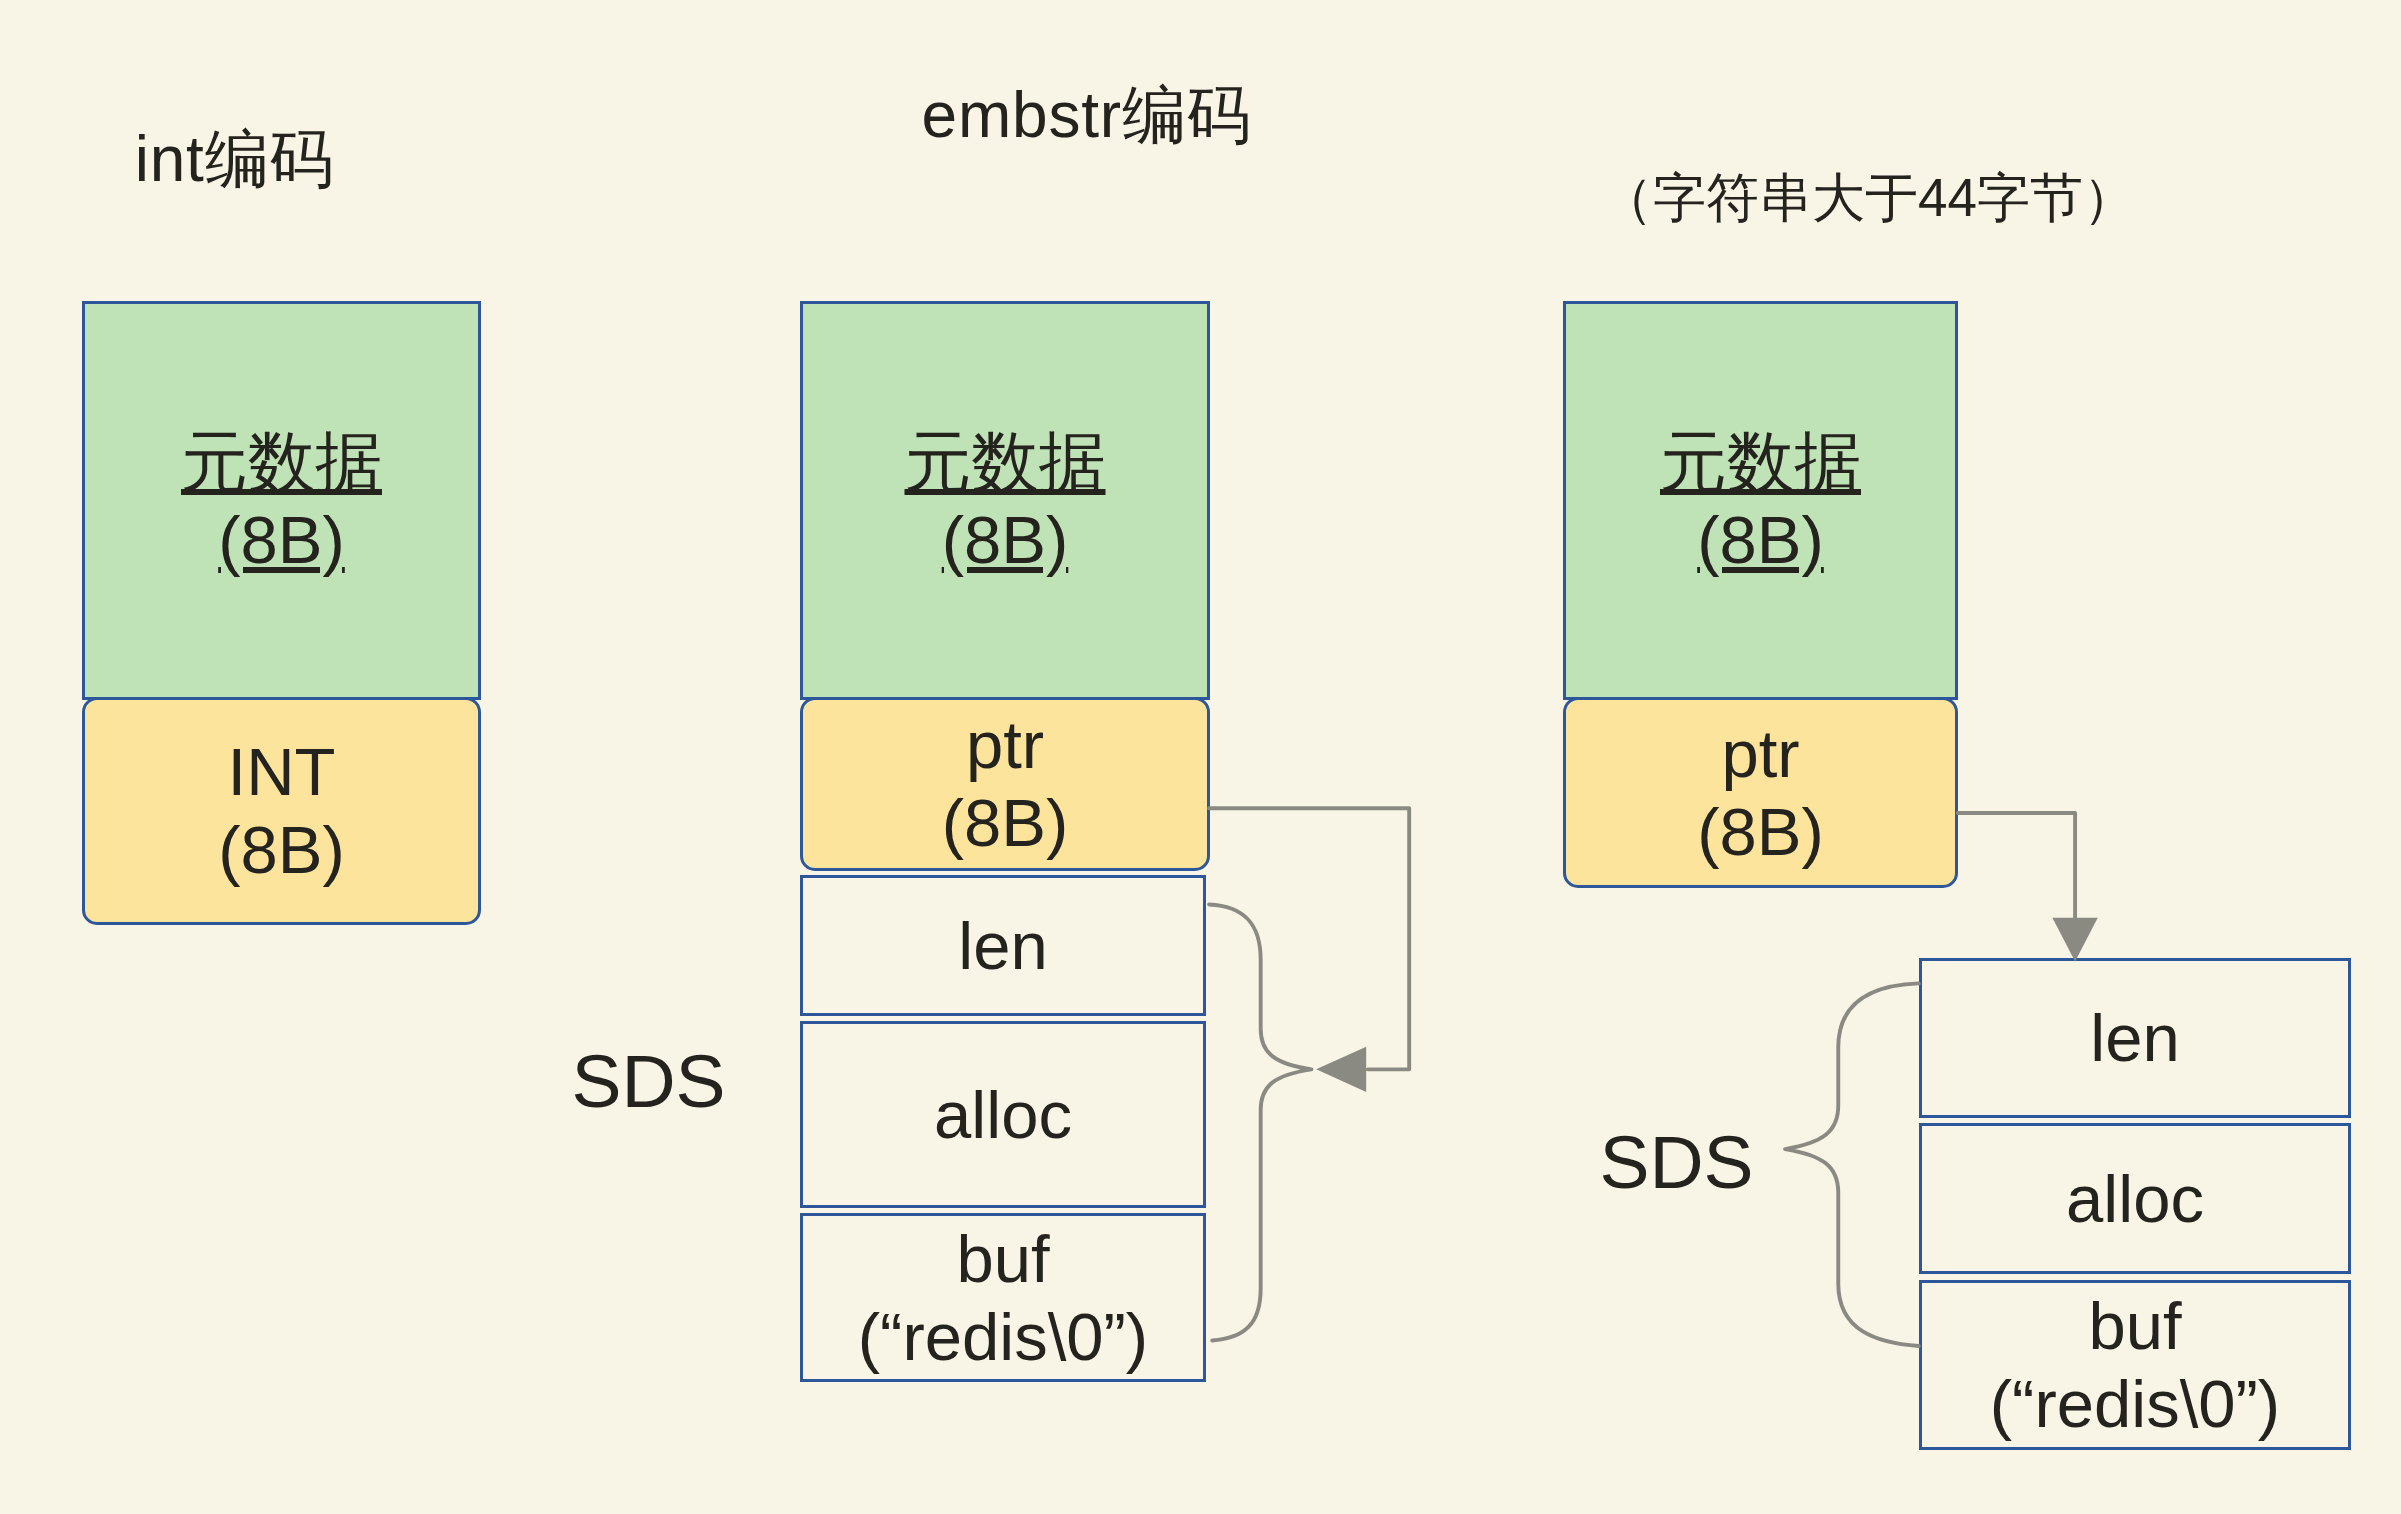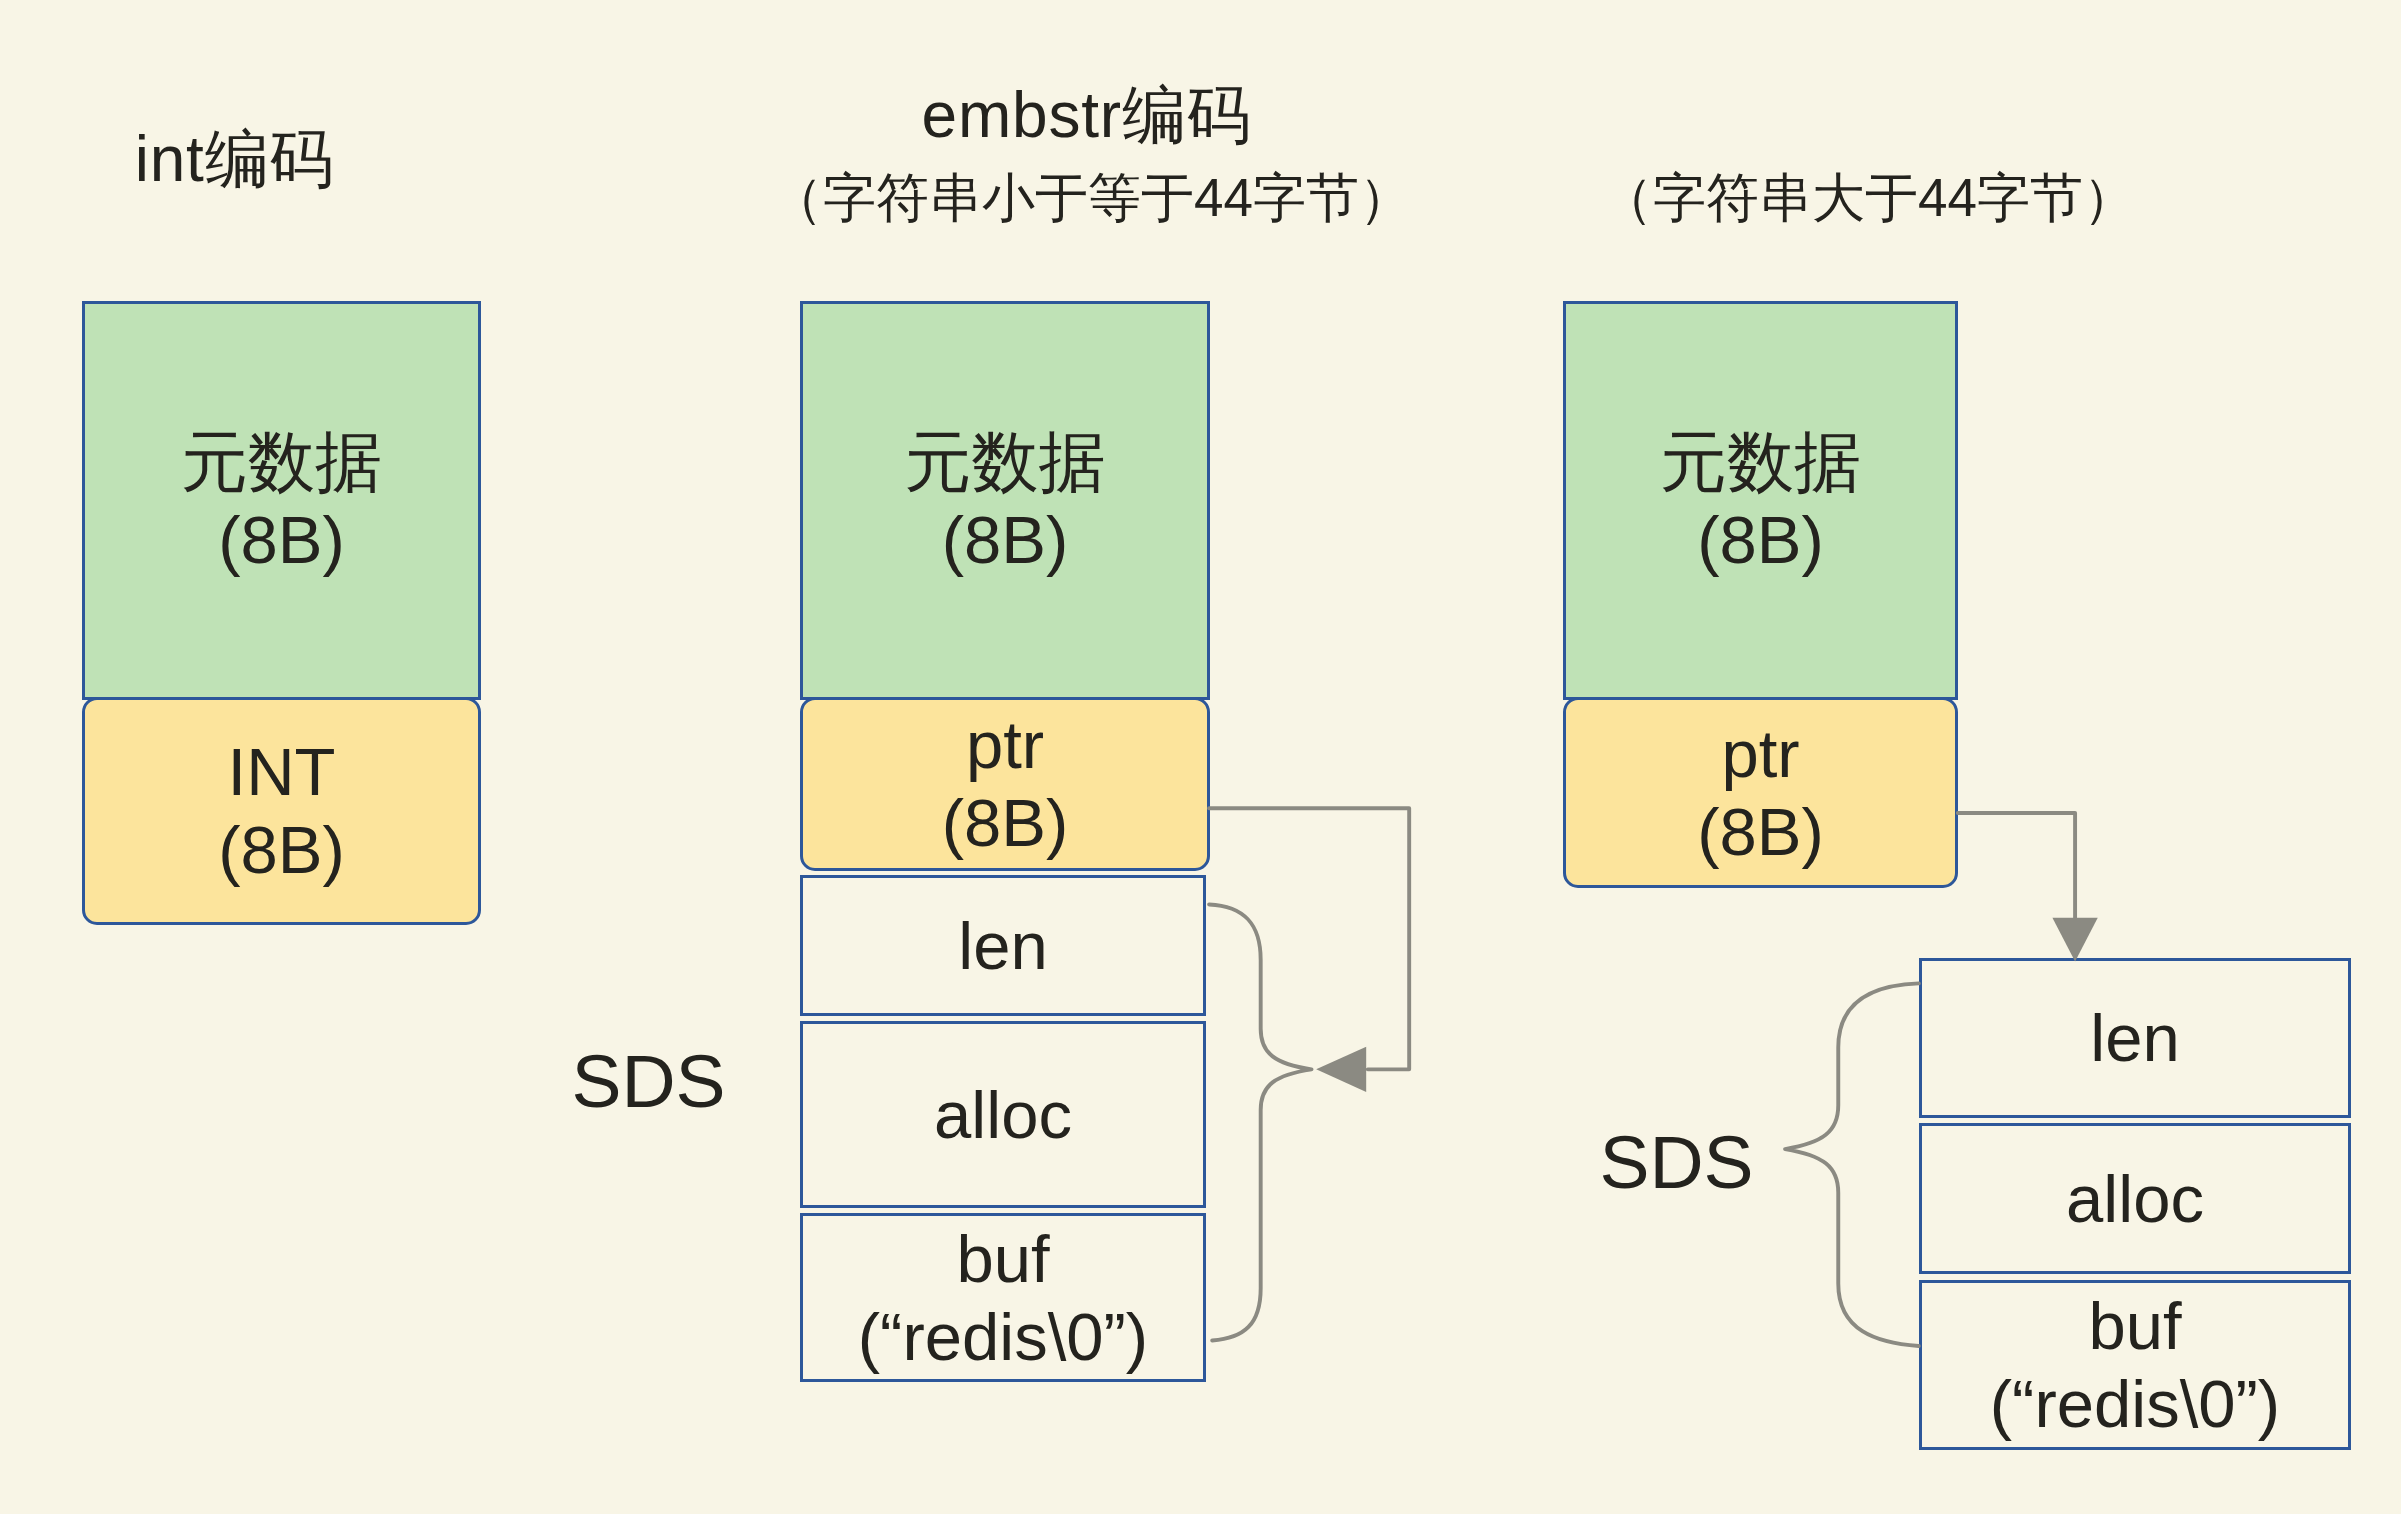--- a/index.html
+++ b/index.html
@@ -7,37 +7,36 @@
     --yellow-fill:#fce49c; --plain-fill:#f8f5e6; --connector:#8b8a82; --text:#24231e;
   }
   html,body{margin:0;padding:0;}
   body{background:var(--background);font-family:"Liberation Sans","DejaVu Sans",sans-serif;}
   .canvas{position:relative;width:2401px;height:1515px;background:var(--background);overflow:hidden;}
   .title{position:absolute;text-align:center;font-size:64px;color:var(--text);letter-spacing:0.8px;white-space:nowrap;}
   .subtitle{position:absolute;text-align:center;font-size:53px;color:var(--text);white-space:nowrap;}
   .cell{position:absolute;box-sizing:border-box;border:3.1px solid var(--border);
         display:flex;flex-direction:column;align-items:center;justify-content:center;color:var(--text);}
   .cell .line{font-size:67px;line-height:1.16;text-align:center;white-space:nowrap;}
-  .green{background:var(--green-fill);}
+  .green{background:var(--green-fill);text-decoration:underline;}
   .yellow{background:var(--yellow-fill);border-radius:15px;}
   .plain{background:var(--plain-fill);}
   .sds-label{position:absolute;font-size:75px;color:var(--text);text-align:center;white-space:nowrap;}
   svg.connectors{position:absolute;left:0;top:0;pointer-events:none;}
   .connector{fill:none;stroke:var(--connector);stroke-width:5;stroke-linecap:round;stroke-linejoin:round;}
   .arrowhead{fill:var(--connector);stroke:none;}
 </style>
 </head>
 <body>
 
 <div class="canvas">
 
   <div class="title" style="left:78px;top:116px;width:313px">int编码</div>
 
   <div class="title" style="left:774px;top:72px;width:625px">embstr编码</div>
-  <div class="subtitle" style="left:743px;top:163px;width:696px">（字符串小于等于44字节）</div>
 
   <div class="subtitle" style="left:1571px;top:163px;width:594px">（字符串大于44字节）</div>
 
   <div class="cell green" style="left:82px;top:301px;width:399px;height:399px">
     <div class="line">元数据</div>
     <div class="line">(8B)</div>
   </div>
   <div class="cell yellow" style="left:82px;top:697px;width:399px;height:228px">
     <div class="line">INT</div>
     <div class="line">(8B)</div>

